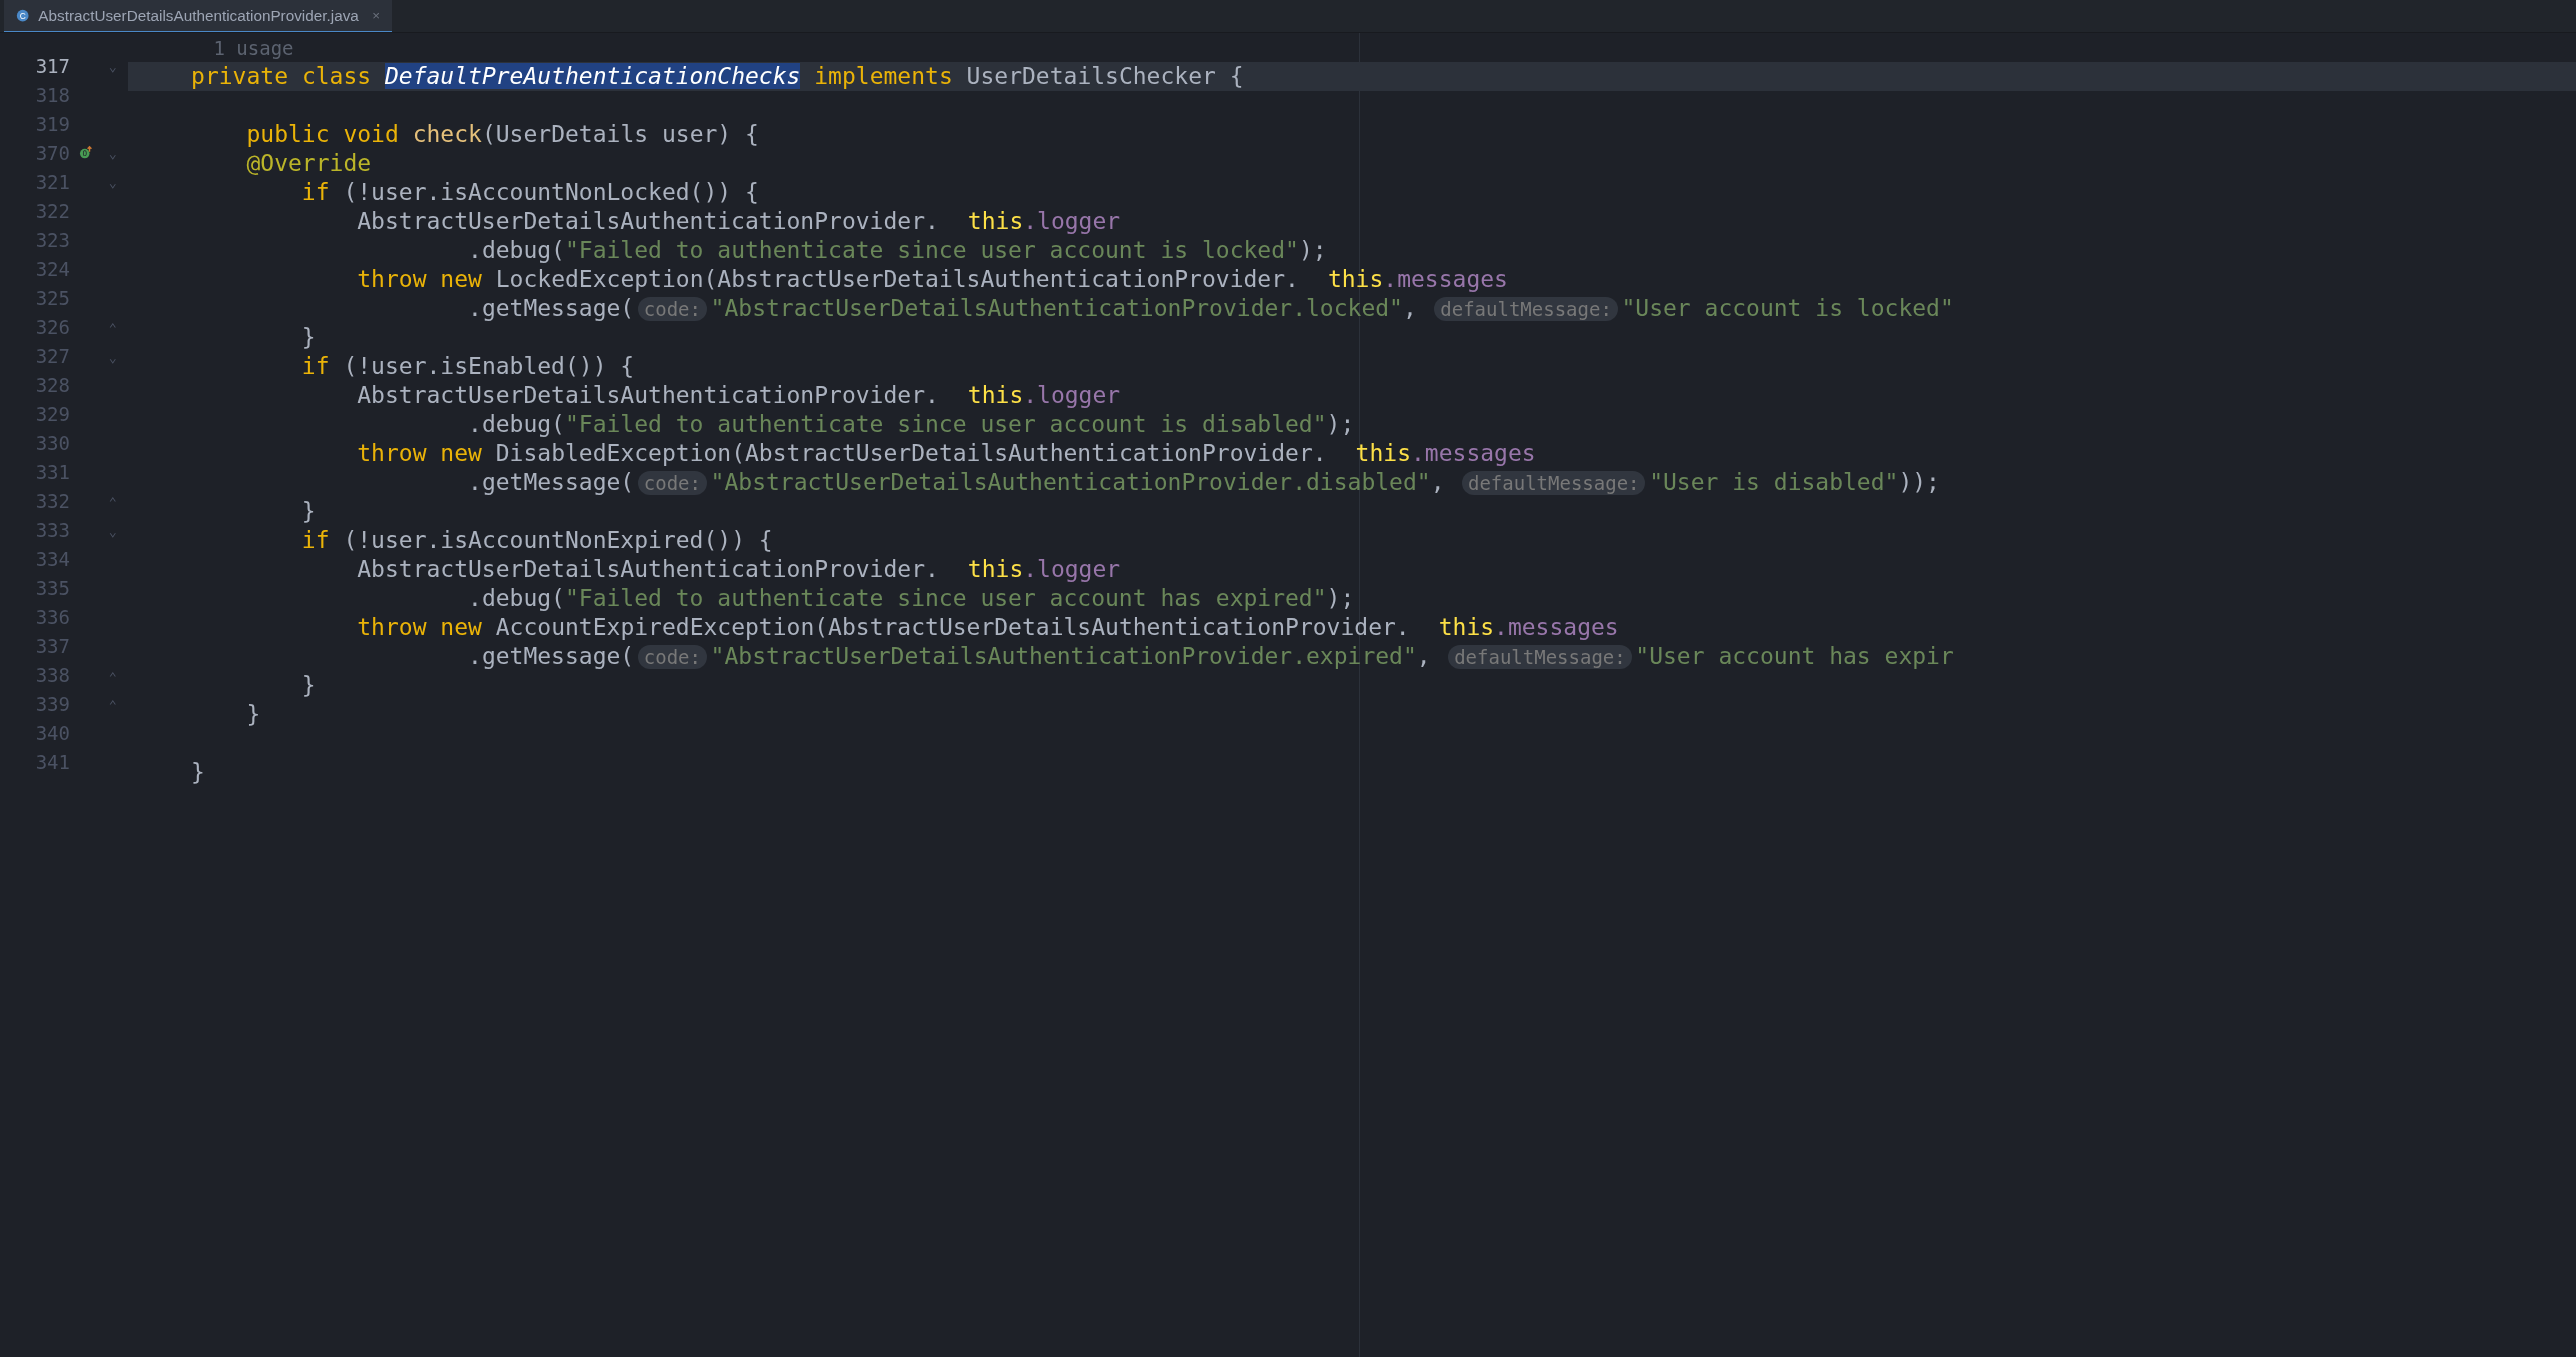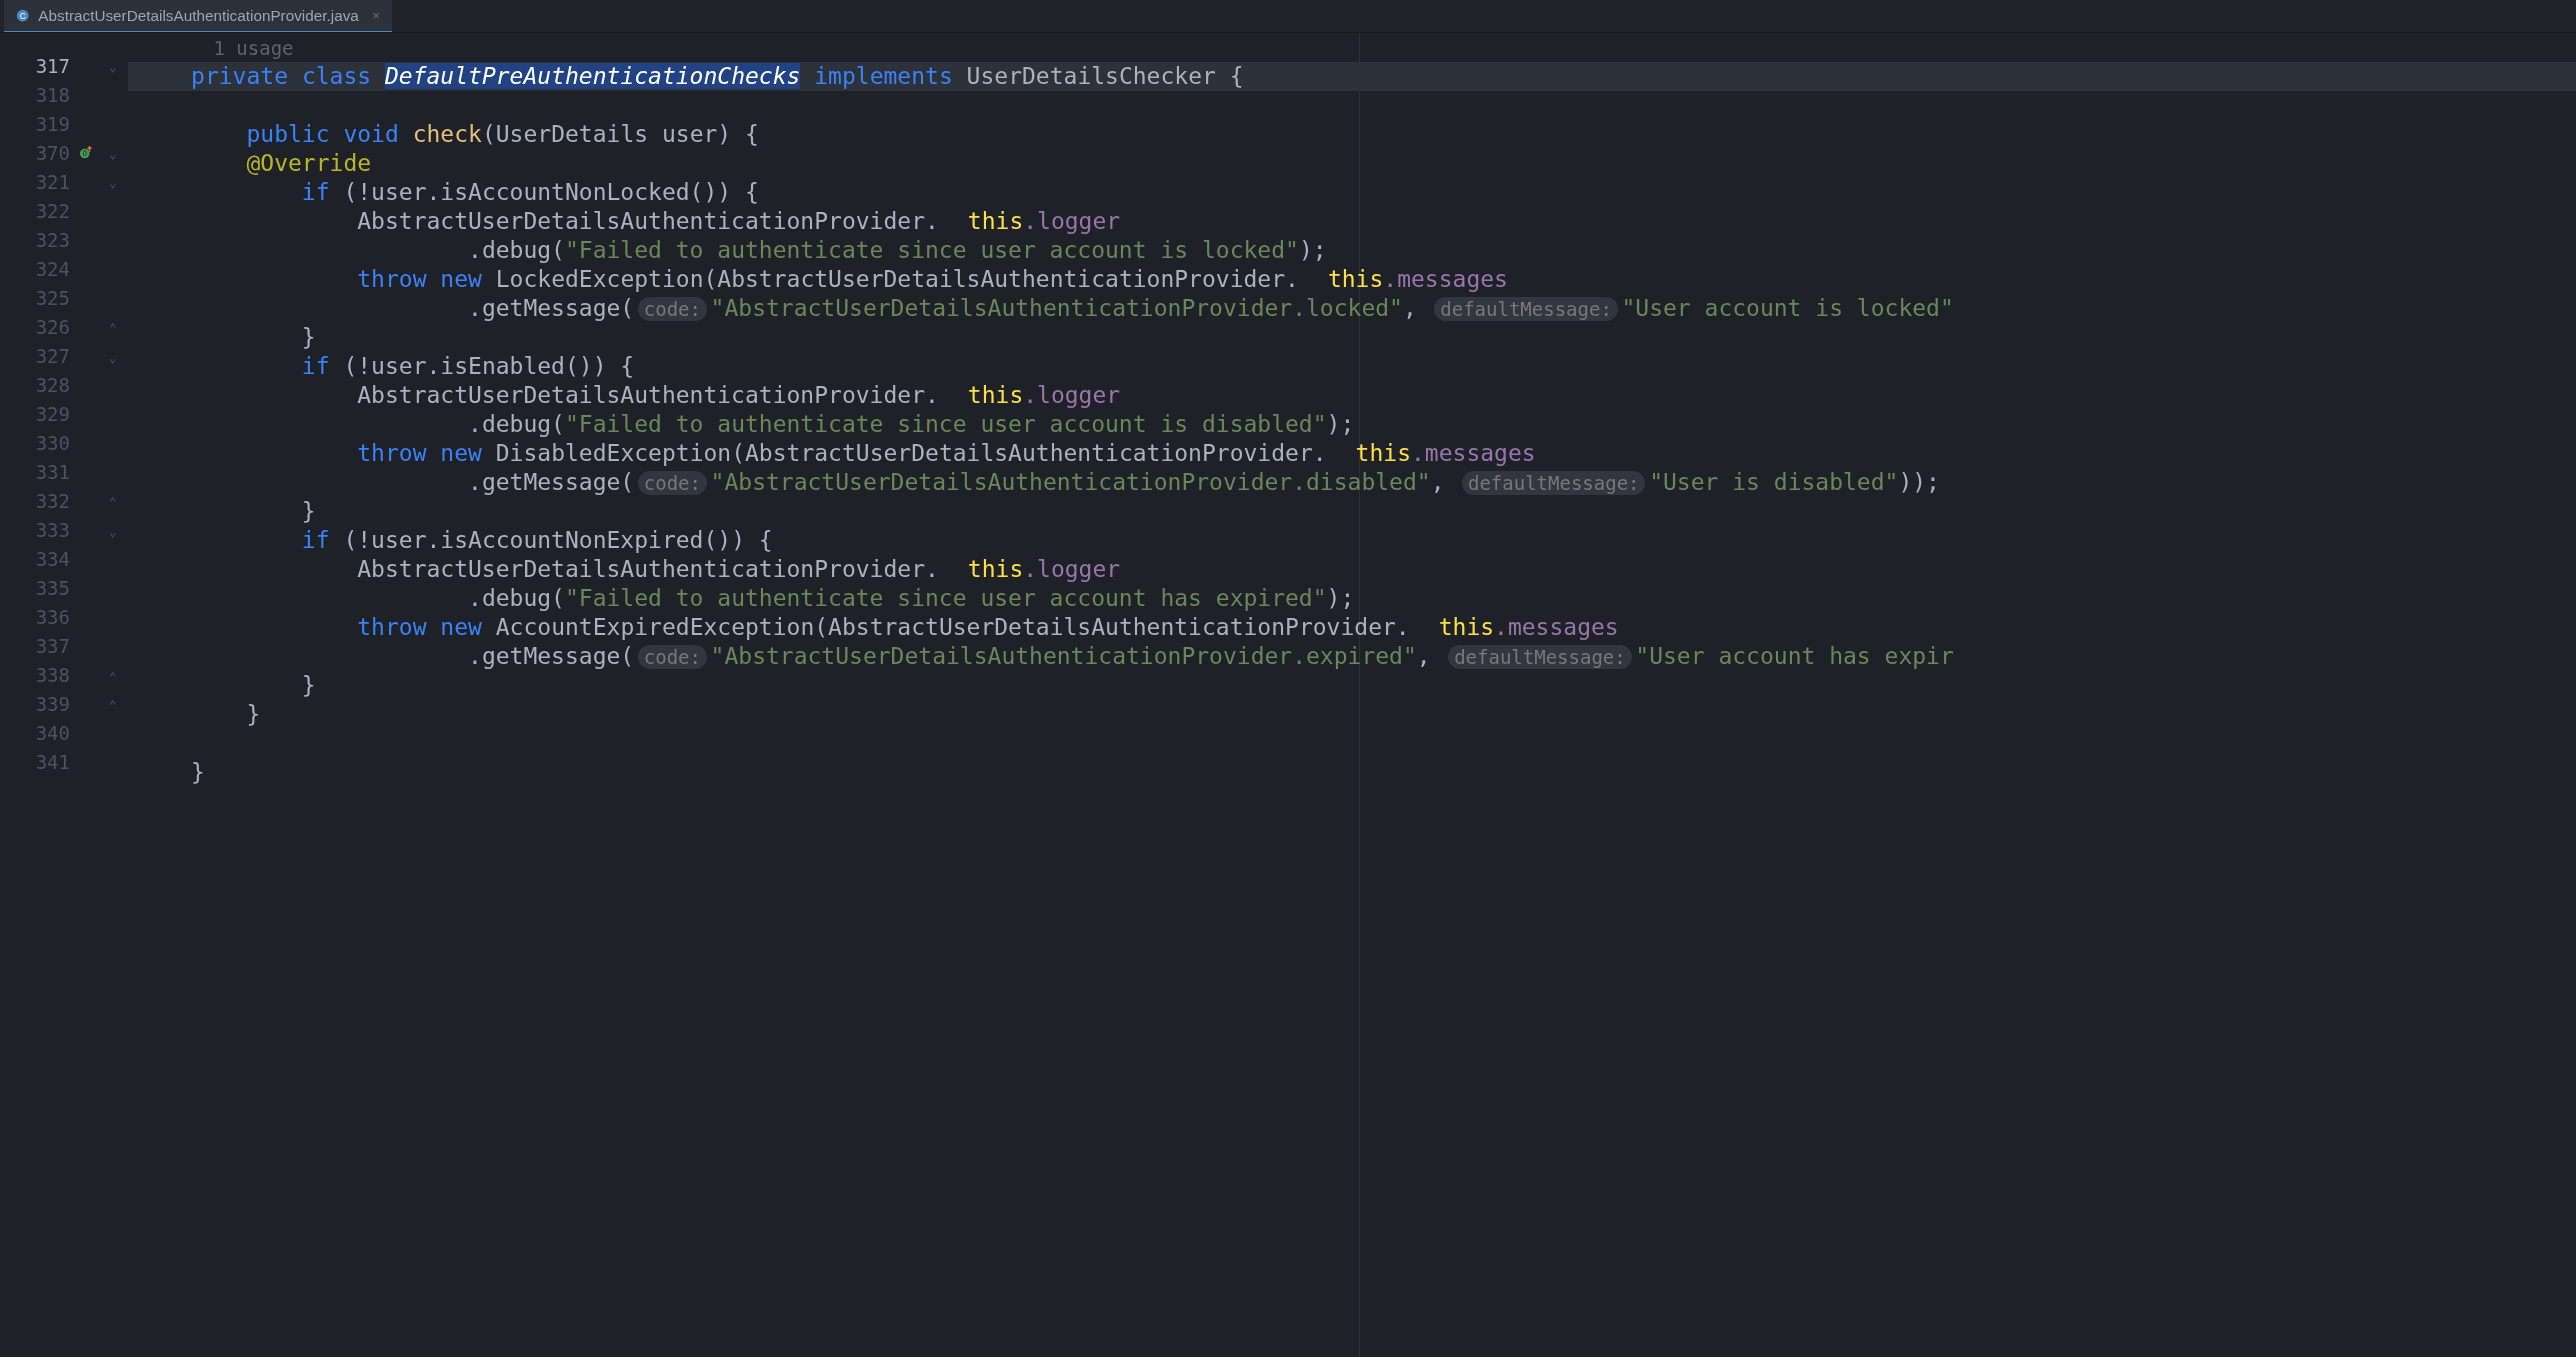--- a/index.html
+++ b/index.html
@@ -108,21 +108,21 @@
   position: relative;
 }
 .code-line.highlighted {
   background: #2c313a;
 }
 .hint-usage {
   color: #5c6370;
   font-size: 19px;
   margin-left: 16px;
 }
-.kw-orange { color: #3b82f6; }
+.kw-orange { color: #eab308; }
 .method { color: #e5c07b; }
 .annotation { color: #bbb529; }
 .string { color: #6a8759; }
 .this-kw { color: #fde047; margin-left: 29px; }
 .field { color: #9876aa; }
 .param-hint {
   background: #31363f;
   color: #787878;
   padding: 1px 5.8px;
   border-radius: 12px;

